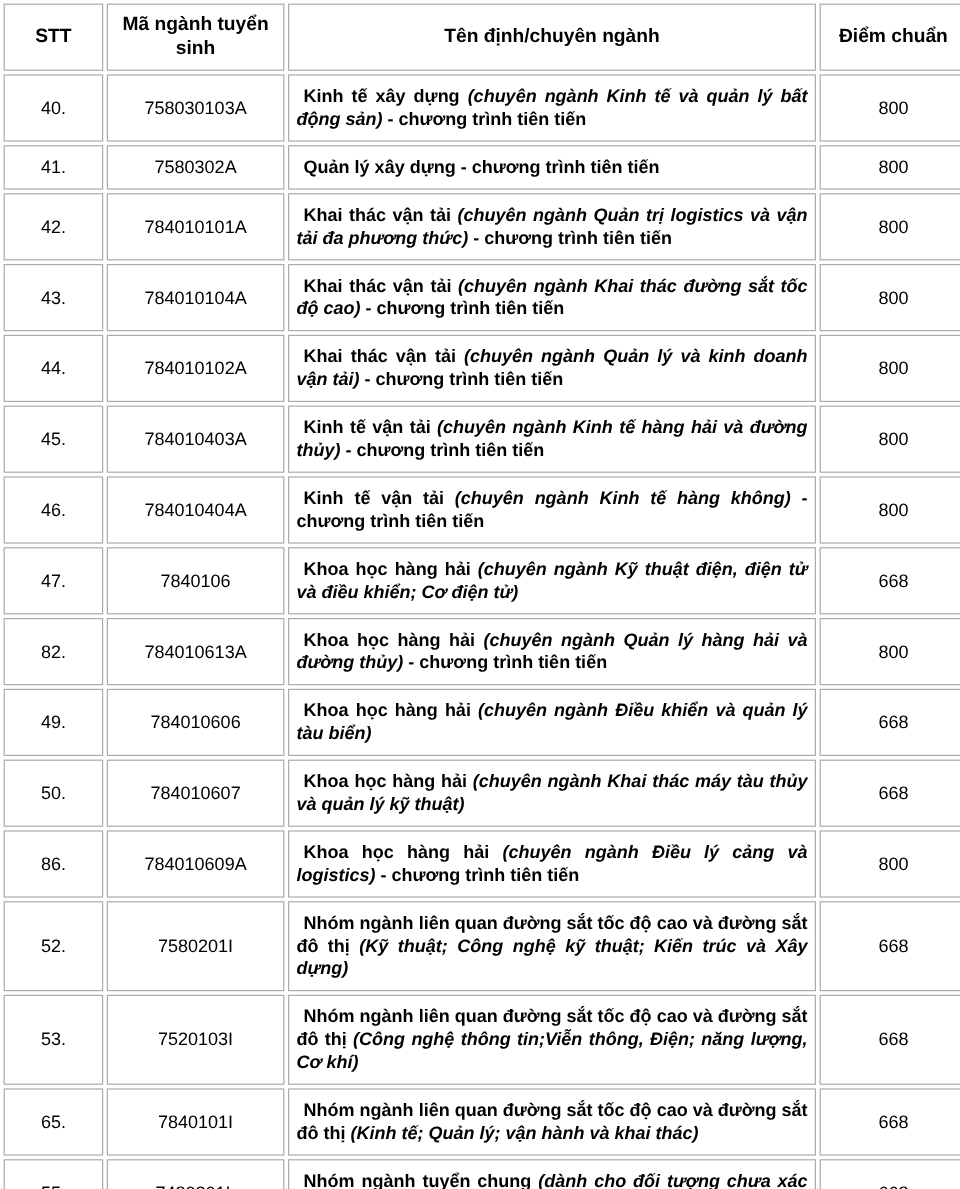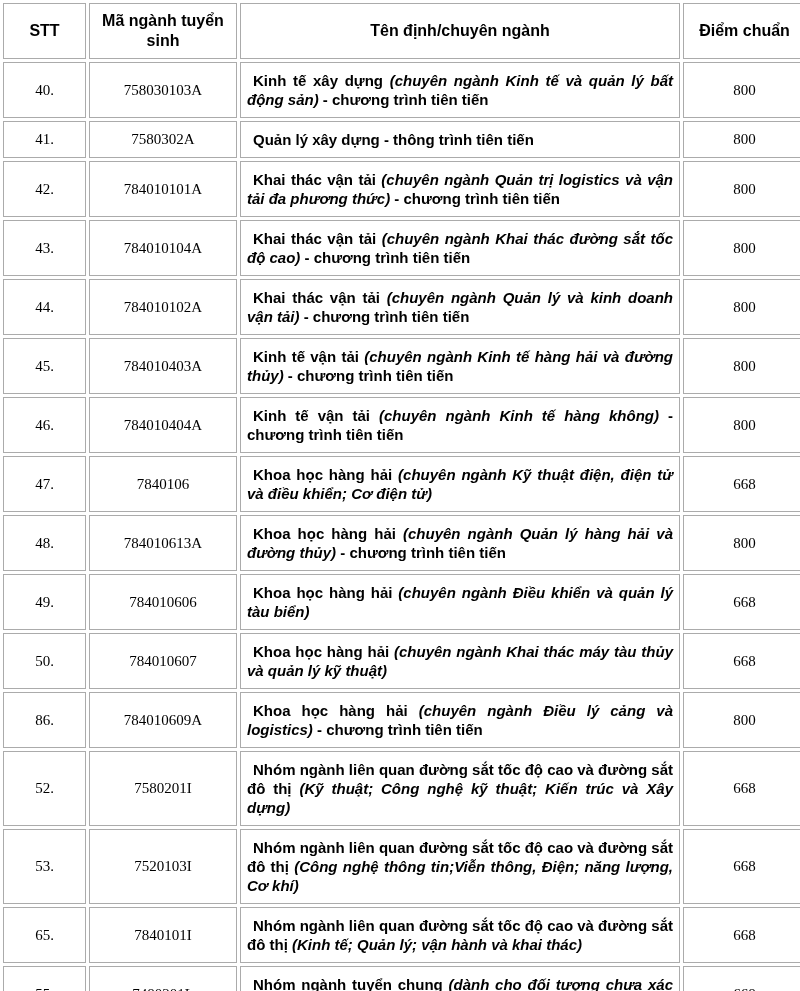--- a/index.html
+++ b/index.html
@@ -39,21 +39,20 @@
     text-align:center;
     padding:7px 4px;
   }
   table.score-table td{
     font-size:15px;
     line-height:19px;
     padding:8px 6px;
   }
   td.cell-stt, td.cell-code, td.cell-score{
     text-align:center;
-    font-family:Liberation Serif, serif;
   }
   td.cell-name{
     text-align:justify;
     text-justify:inter-word;
     padding:8px 11px;
     text-indent:6px;
     font-weight:bold;
   }
   td.cell-name .seg-italic{
     font-style:italic;
@@ -81,21 +80,21 @@
     <tbody>
         <tr>
           <td class="cell-stt">40.</td>
           <td class="cell-code">758030103A</td>
           <td class="cell-name"><span class="seg-regular">Kinh tế xây dựng </span><span class="seg-italic">(chuyên ngành Kinh tế và quản lý bất động sản)</span><span class="seg-regular"> - chương trình tiên tiến</span></td>
           <td class="cell-score">800</td>
         </tr>
         <tr>
           <td class="cell-stt">41.</td>
           <td class="cell-code">7580302A</td>
-          <td class="cell-name"><span class="seg-regular">Quản lý xây dựng - thông trình tiên tiến</span></td>
+          <td class="cell-name"><span class="seg-regular">Quản lý xây dựng - chương trình tiên tiến</span></td>
           <td class="cell-score">800</td>
         </tr>
         <tr>
           <td class="cell-stt">42.</td>
           <td class="cell-code">784010101A</td>
           <td class="cell-name"><span class="seg-regular">Khai thác vận tải </span><span class="seg-italic">(chuyên ngành Quản trị logistics và vận tải đa phương thức)</span><span class="seg-regular"> - chương trình tiên tiến</span></td>
           <td class="cell-score">800</td>
         </tr>
         <tr>
           <td class="cell-stt">43.</td>
@@ -121,21 +120,21 @@
           <td class="cell-name"><span class="seg-regular">Kinh tế vận tải </span><span class="seg-italic">(chuyên ngành Kinh tế hàng không)</span><span class="seg-regular"> - chương trình tiên tiến</span></td>
           <td class="cell-score">800</td>
         </tr>
         <tr>
           <td class="cell-stt">47.</td>
           <td class="cell-code">7840106</td>
           <td class="cell-name"><span class="seg-regular">Khoa học hàng hải </span><span class="seg-italic">(chuyên ngành Kỹ thuật điện, điện tử và điều khiển; Cơ điện tử)</span></td>
           <td class="cell-score">668</td>
         </tr>
         <tr>
-          <td class="cell-stt">48.</td>
+          <td class="cell-stt">82.</td>
           <td class="cell-code">784010613A</td>
           <td class="cell-name"><span class="seg-regular">Khoa học hàng hải </span><span class="seg-italic">(chuyên ngành Quản lý hàng hải và đường thủy)</span><span class="seg-regular"> - chương trình tiên tiến</span></td>
           <td class="cell-score">800</td>
         </tr>
         <tr>
           <td class="cell-stt">49.</td>
           <td class="cell-code">784010606</td>
           <td class="cell-name"><span class="seg-regular">Khoa học hàng hải </span><span class="seg-italic">(chuyên ngành Điều khiển và quản lý tàu biển)</span></td>
           <td class="cell-score">668</td>
         </tr>

